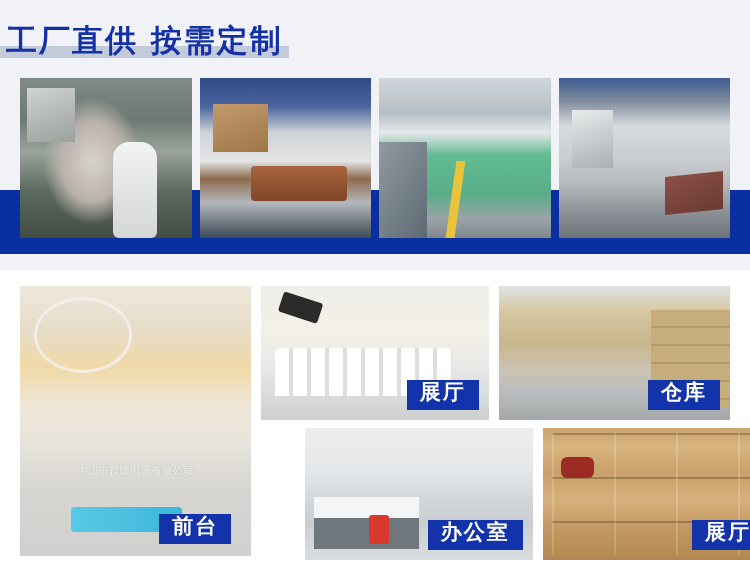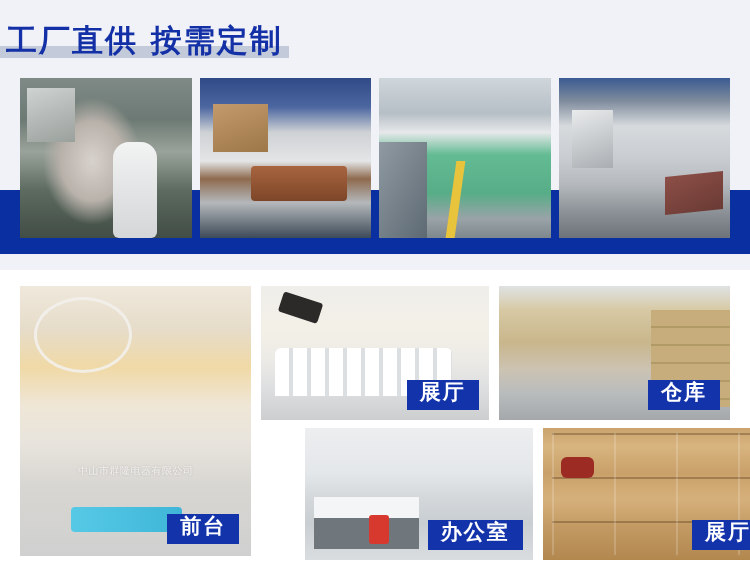--- a/index.html
+++ b/index.html
@@ -58,21 +58,21 @@
 
   
   .chip {
     position: absolute; z-index: 5;
     background: #1333ab; color: #ffffff;
     font-size: 21px; font-weight: bold; letter-spacing: 2px;
     padding: 0 13px 6px 13px; line-height: 24px;
     white-space: nowrap;
     font-family: "DejaVu Sans", "Liberation Sans", sans-serif;
   }
-  .chip-br { right: 12px; bottom: 12px; margin-top: 16px; }
+  .chip-br { right: 20px; bottom: 12px; margin-top: 16px; }
   .chip-br2 { right: 10px; bottom: 10px; }
 
   .watermark {
     position: absolute; left: 50%; top: 178px; transform: translateX(-50%);
     color: rgba(255,255,255,0.78); font-size: 10px; letter-spacing: 0.5px;
     white-space: nowrap; z-index: 4; text-shadow: 0 0 2px rgba(90,90,90,0.35);
     font-family: "DejaVu Sans", "Liberation Sans", sans-serif;
   }
 
   

